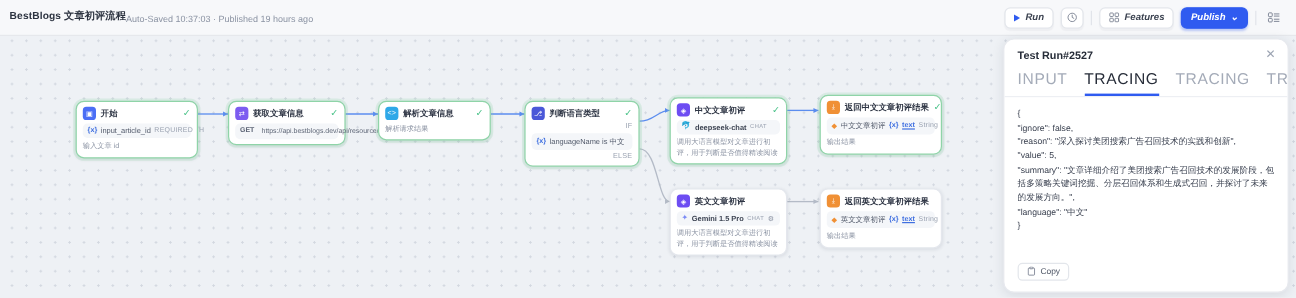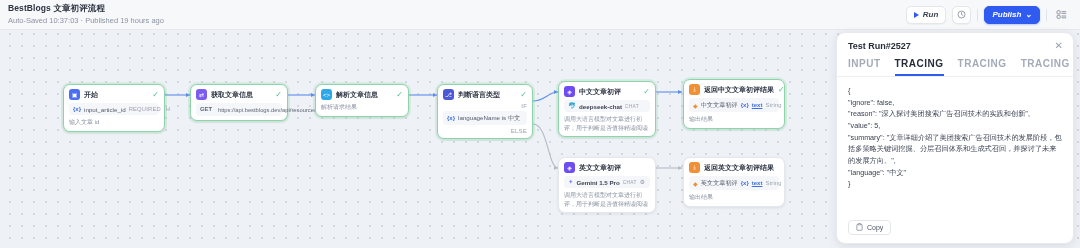--- a/index.html
+++ b/index.html
@@ -22,21 +22,21 @@
 
   
   .topbar {
     position: absolute; top: 0; left: 0; right: 0; height: 30px;
     background: #f7f8fa;
     border-bottom: 1px solid #e6e8ec;
     display: flex; align-items: center; justify-content: space-between;
     padding: 0 10px 0 8px;
     z-index: 30;
   }
-  .tb-left { display: flex; flex-direction: column; justify-content: center; line-height: 1.15; }
+  .tb-left { display: flex; flex-direction: row; justify-content: center; line-height: 1.15; }
   .tb-title { font-size: 8.5px; font-weight: bold; color: #2c3340; letter-spacing: .1px; }
   .tb-sub { font-size: 7.5px; color: #8b93a3; margin-top: 3px; }
   .tb-right { display: flex; align-items: center; gap: 6px; font-style: italic; }
 
   .btn {
     display: inline-flex; align-items: center; gap: 4px;
     height: 18px; padding: 0 7px;
     border-radius: 5px; background: #ffffff;
     border: 1px solid #e3e6eb;
     font-size: 8px; color: #3b4250; font-weight: bold;
@@ -114,21 +114,21 @@
     border: 1px solid #e7e9ee;
     box-shadow: 0 2px 10px rgba(25,35,60,.10);
     z-index: 40;
     display: flex; flex-direction: column;
     overflow: hidden;
   }
   .p-head { display: flex; align-items: center; padding: 8px 10px 4px 11px; }
   .p-title { font-size: 9px; font-weight: bold; color: #262c38; }
   .p-close { margin-left: auto; color: #9aa2b1; font-size: 10px; line-height: 1; }
   .p-tabs { display: flex; gap: 14px; padding: 3px 11px 0 11px; border-bottom: 1px solid #edeff3; }
-  .p-tab { font-size: 10px; font-weight: bold; color: #a4abb8; letter-spacing: .5px; padding-bottom: 5px; border-bottom: 2px solid transparent; }
+  .p-tab { font-size: 13px; font-weight: normal; color: #a4abb8; letter-spacing: .5px; padding-bottom: 5px; border-bottom: 2px solid transparent; }
   .p-tab.active { color: #262c38; border-bottom-color: #2f5bf0; }
   .p-body { flex: 1; overflow: hidden; padding: 8px 11px 4px 11px; }
   .json { font-size: 7.2px; color: #3a4150; line-height: 1.62; white-space: pre-wrap; word-break: break-word; }
   .p-foot { padding: 4px 11px 8px 11px; }
   .copybtn {
     display: inline-flex; align-items: center; gap: 4px;
     height: 15px; padding: 0 7px; border-radius: 4px;
     border: 1px solid #e3e6eb; background: #fff;
     font-size: 7px; color: #4b5363;
   }
@@ -168,20 +168,29 @@
         <span class="run-tri"></span>
         <span>Run</span>
       </div>
       <div class="btn icononly">
         <svg width="9" height="9" viewBox="0 0 16 16">
           <circle cx="8" cy="8" r="6.2" fill="none" stroke="#6b7policy" stroke-width="1.2" style="stroke:#6b7384"></circle>
           <path d="M8 4.6 L8 8 L10.4 9.4" fill="none" stroke="#6b7384" stroke-width="1.2" stroke-linecap="round"></path>
         </svg>
       </div>
       <div class="sep"></div>
+      <div class="btn">
+        <svg width="9" height="9" viewBox="0 0 16 16">
+          <rect x="1.5" y="1.5" width="5.2" height="5.2" rx="1" fill="none" stroke="#6b7384" stroke-width="1.2"></rect>
+          <rect x="9.3" y="1.5" width="5.2" height="5.2" rx="1" fill="none" stroke="#6b7384" stroke-width="1.2"></rect>
+          <rect x="1.5" y="9.3" width="5.2" height="5.2" rx="1" fill="none" stroke="#6b7384" stroke-width="1.2"></rect>
+          <rect x="9.3" y="9.3" width="5.2" height="5.2" rx="1" fill="none" stroke="#6b7384" stroke-width="1.2"></rect>
+        </svg>
+        <span>Features</span>
+      </div>
       <div class="btn primary">
         <span>Publish</span>
         <span style="font-size:8px;line-height:1;">⌄</span>
       </div>
       <div class="sep"></div>
       <div class="btn plain">
         <svg width="11" height="11" viewBox="0 0 16 16">
           <rect x="1.5" y="2.5" width="4.6" height="4.6" rx="1" fill="none" stroke="#7d8595" stroke-width="1.2"></rect>
           <rect x="1.5" y="9.2" width="4.6" height="4.3" rx="1" fill="none" stroke="#7d8595" stroke-width="1.2"></rect>
           <path d="M8.6 3.8 H14.3 M8.6 6.4 H14.3 M8.6 10.2 H14.3 M8.6 12.8 H14.3" stroke="#7d8595" stroke-width="1.2" stroke-linecap="round"></path>

